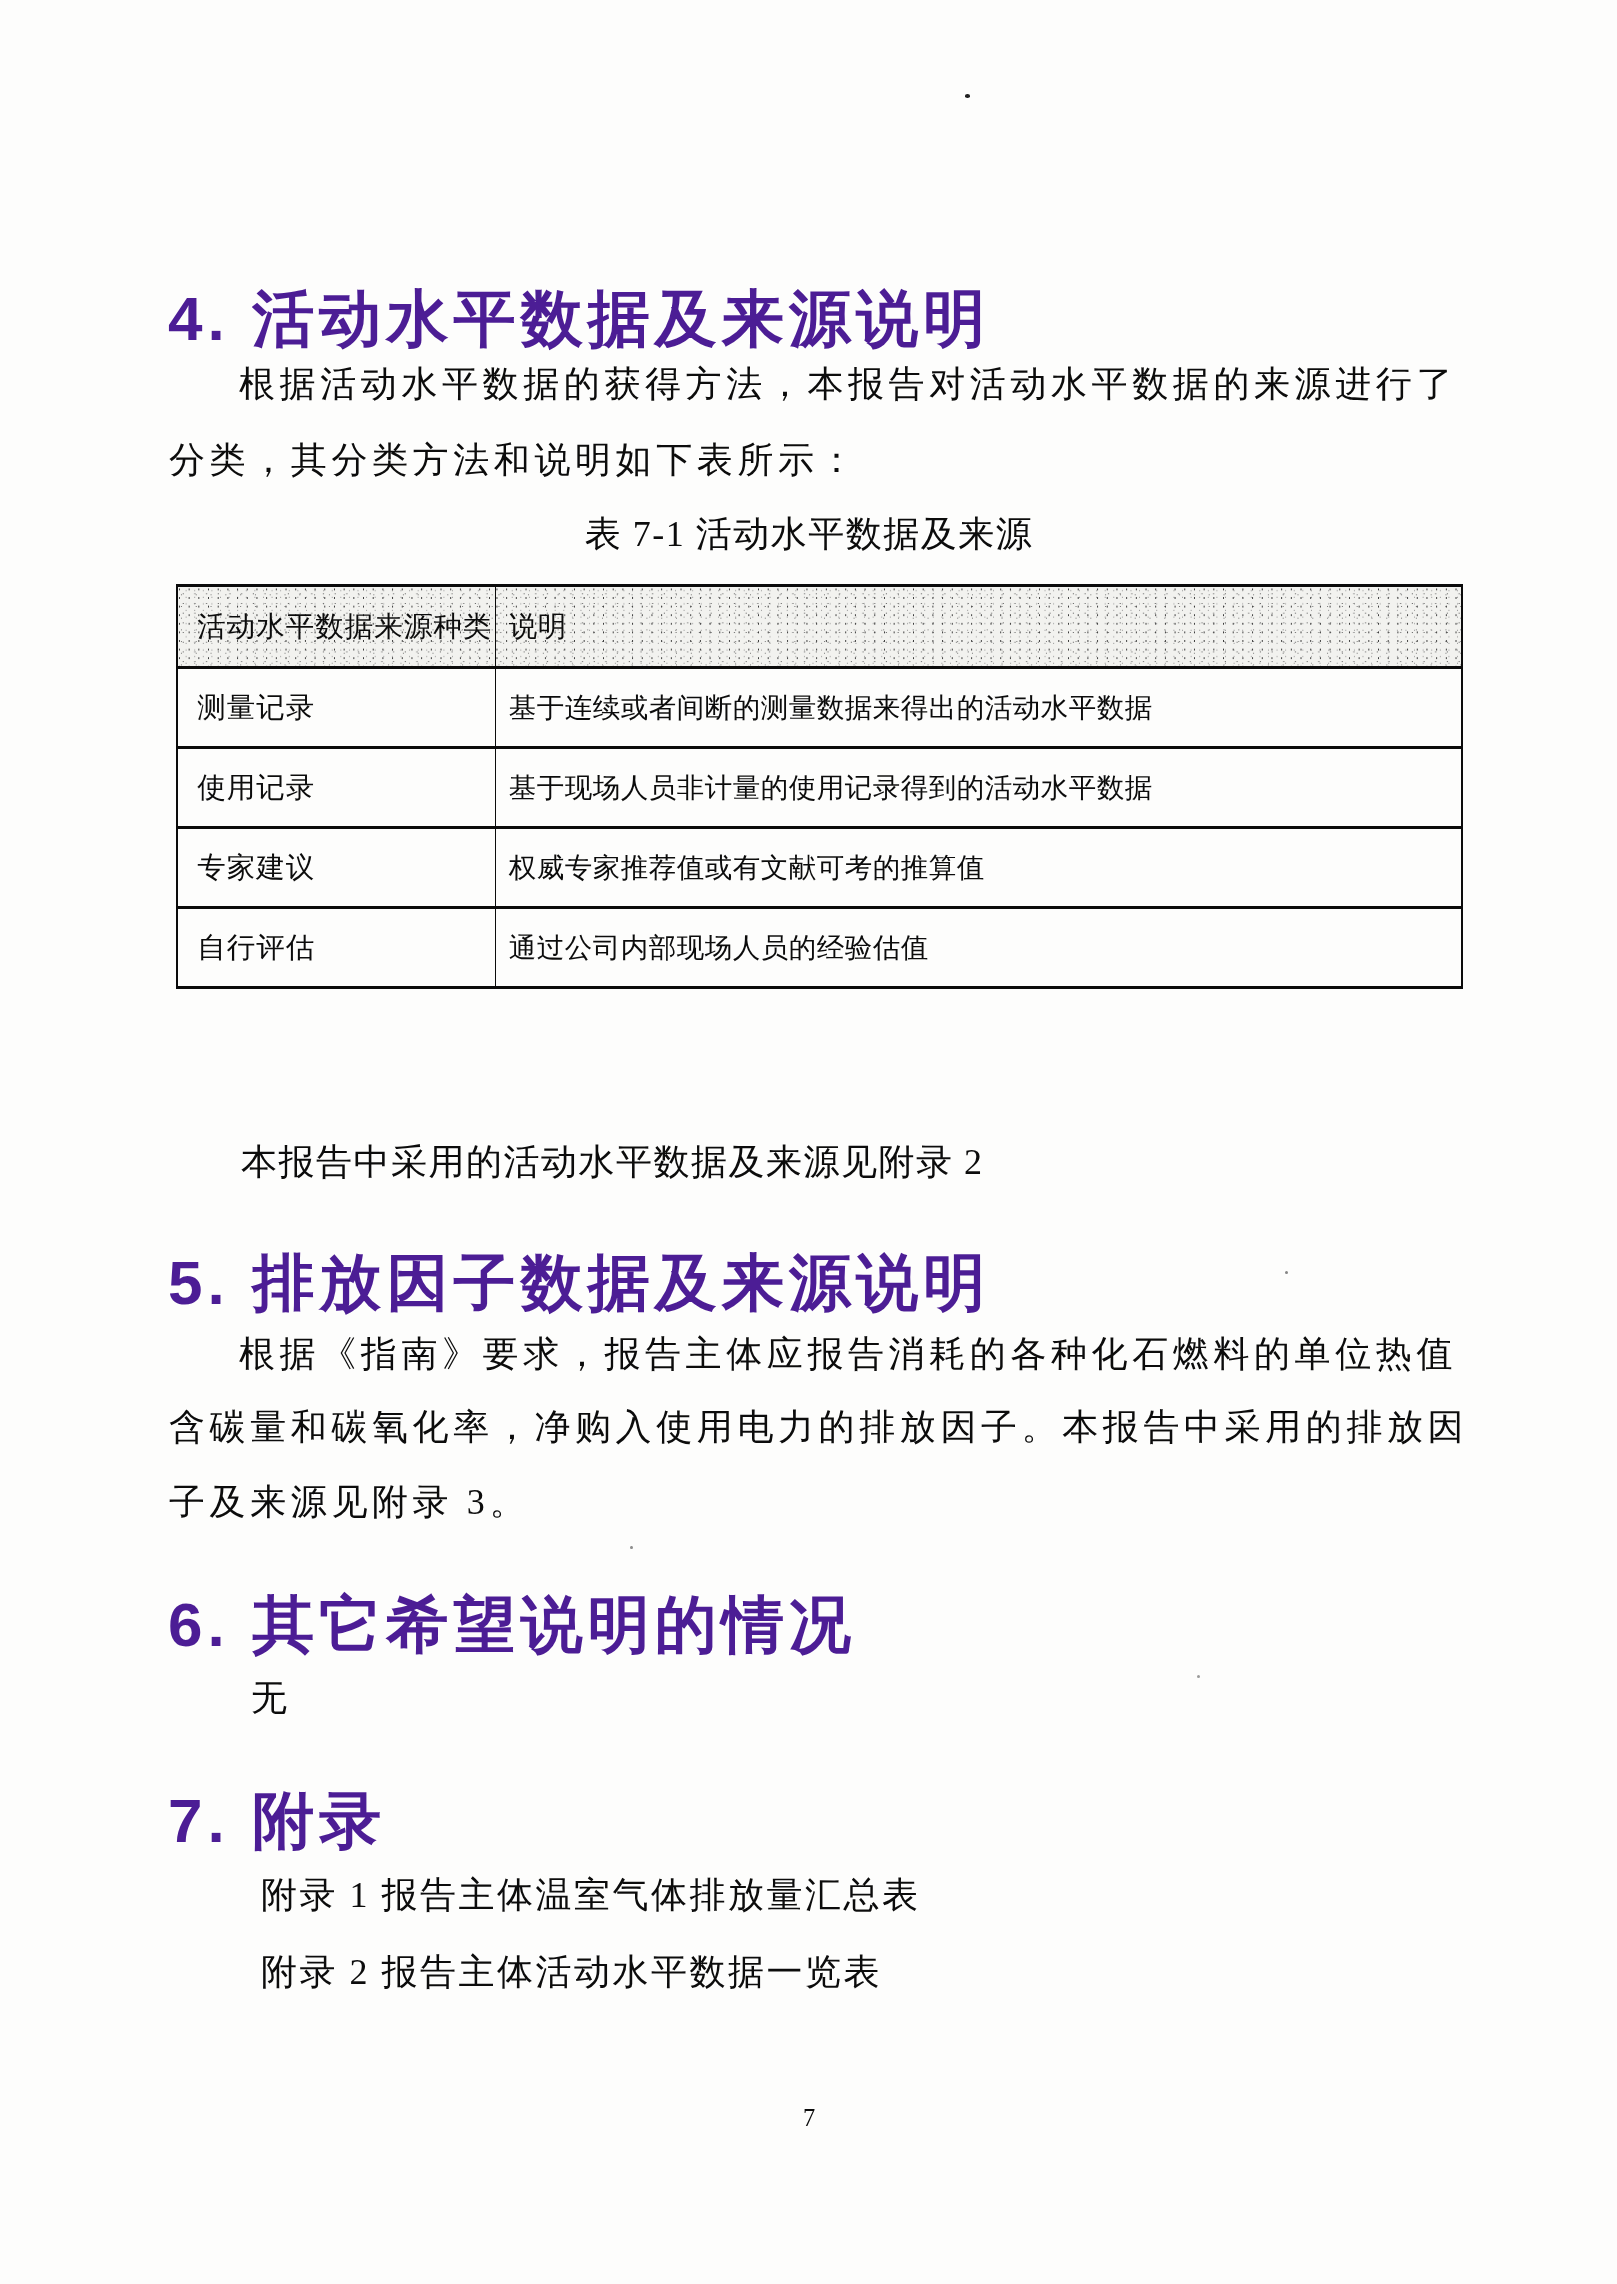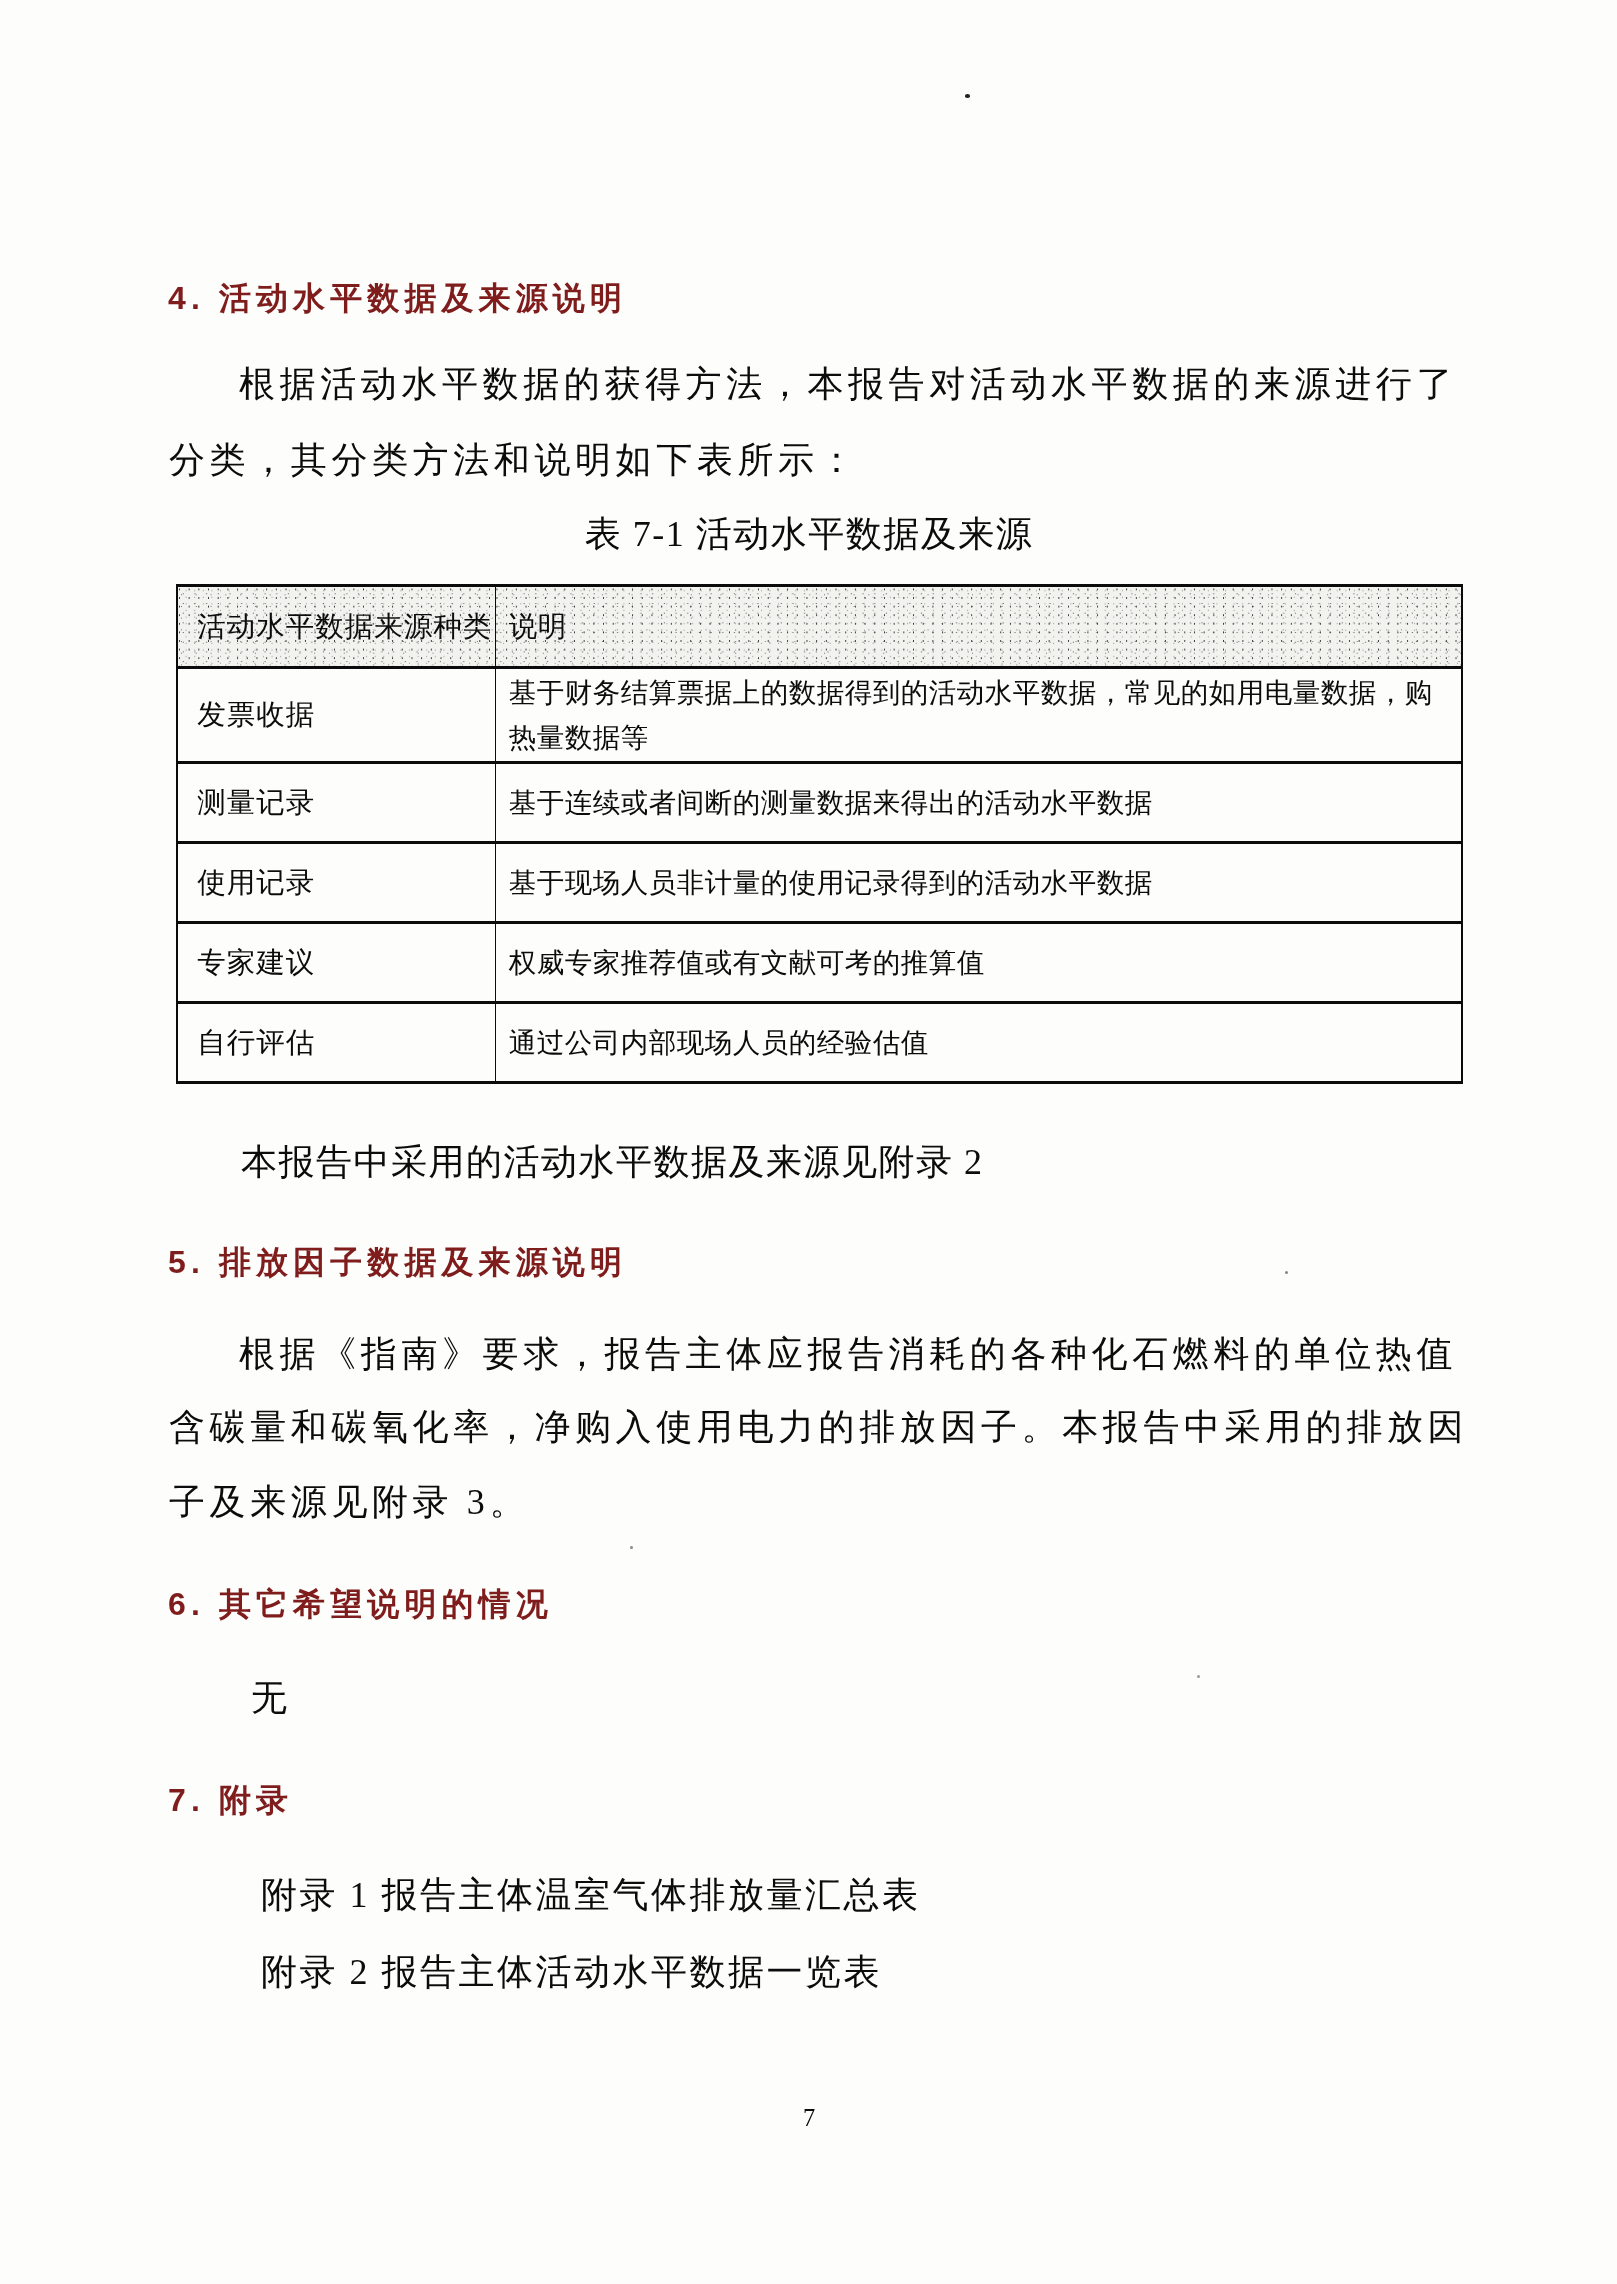--- a/index.html
+++ b/index.html
@@ -9,23 +9,23 @@
     height:2284px;
     background:#fdfdfc;
     font-family:"Liberation Serif","DejaVu Serif",serif;
     color:#0c0c0c;
     overflow:hidden;
   }
   .abs{position:absolute;white-space:nowrap;}
   .heading{
     font-family:"Liberation Sans","DejaVu Sans",sans-serif;
     font-weight:700;
-    font-size:32px;
+    font-size:62px;
     letter-spacing:5.1px;
-    color:#7f1d1d;
+    color:#4c1d95;
   }
   .body-line{
     font-size:36px;
     letter-spacing:4.6px;
   }
   .body-line-tight{
     font-size:36px;
     letter-spacing:1.5px;
     margin-left:7px;
   }
@@ -96,24 +96,20 @@
   <table class="srcTable">
     <colgroup>
         <col class="c1">
         <col class="c2">
       </colgroup>
     <tbody>
         <tr style="border-bottom:3.1px solid #0b0b0b;">
       <th class="typeCol">活动水平数据来源种类</th>
       <th class="descCol">说明</th>
     </tr>
-    <tr class="r-tall">
-      <td class="typeCol">发票收据</td>
-      <td class="descCol wrap">基于财务结算票据上的数据得到的活动水平数据，常见的如用电量数据，购热量数据等</td>
-    </tr>
     <tr class="r-norm">
       <td class="typeCol">测量记录</td>
       <td class="descCol">基于连续或者间断的测量数据来得出的活动水平数据</td>
     </tr>
     <tr class="r-norm">
       <td class="typeCol">使用记录</td>
       <td class="descCol">基于现场人员非计量的使用记录得到的活动水平数据</td>
     </tr>
     <tr class="r-norm">
       <td class="typeCol">专家建议</td>

